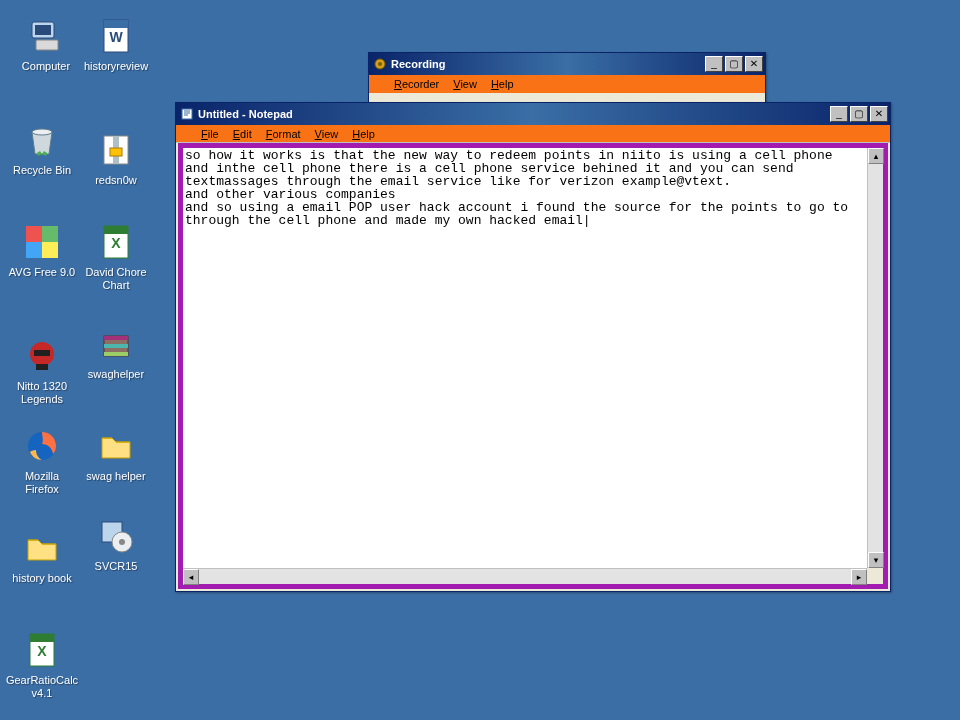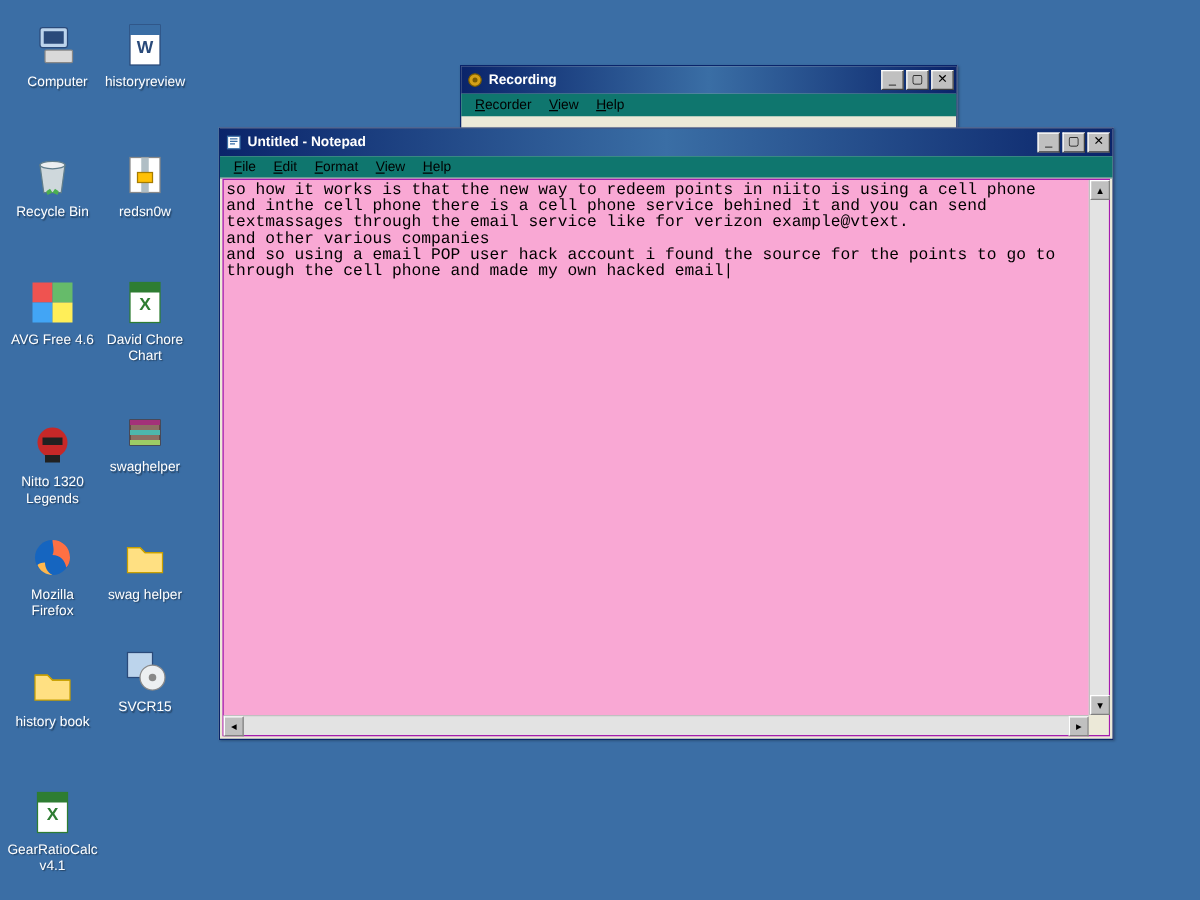--- a/index.html
+++ b/index.html
@@ -75,47 +75,47 @@
     border-right-color:#404040;
     border-bottom-color:#404040;
     font-size:10px;
     line-height:12px;
     padding:0;
     display:flex;align-items:center;justify-content:center;
     font-family: Tahoma, sans-serif;
   }
   .menubar {
     height: 18px;
-    background:#0f766e;
+    background:#f97316;
     border-bottom:1px solid #c0c0c0;
     display:flex;
     align-items:center;
-    padding:0 4px;
+    padding:0 18px;
     gap:0;
   }
   .menubar span {
     padding:1px 7px;
     cursor:pointer;
   }
   
   #recording {
     left: 368px; top: 52px; width: 398px; height: 56px;
   }
   #recording .menubar{border-bottom:none;}
   
   #notepad {
     left: 148px; top: 102px; width: 716px; height: 490px; margin-left: 27px;
   }
   #notepad .content {
     flex:1;
     margin:0 2px 2px 2px;
     display:flex;
     flex-direction:column;
-    border:1px solid #a21caf;
-    background:#f9a8d4;
+    border:5px solid #a21caf;
+    background:#ffffff;
     position:relative;
   }
   .textarea {
     flex:1;
     font-family: 'Courier New', monospace;
     font-size: 13px;
     line-height: 13px;
     padding:1px 2px;
     white-space: pre-wrap;
     overflow:hidden;
@@ -176,40 +176,40 @@
       <div class="desktop-icon" style="left: 4px; top: 112px;">
         <div class="glyph">
           <svg width="40" height="40" viewBox="0 0 40 40">
             <path d="M10 12h20l-3 22H13z" fill="#cfd8dc" stroke="#607d8b"></path>
             <ellipse cx="20" cy="12" rx="10" ry="3" fill="#eceff1" stroke="#607d8b"></ellipse>
             <path d="M15 33l3-2 2 3-4 2z M25 33l-3-2-2 3 4 2z" fill="#4caf50"></path>
           </svg>
         </div>
         <div class="label">Recycle Bin</div>
       </div>
-      <div class="desktop-icon" style="left: 78px; top: 112px; justify-content: space-between;">
+      <div class="desktop-icon" style="left: 78px; top: 122px; justify-content: space-between;">
         <div class="glyph">
           <svg width="40" height="40" viewBox="0 0 40 40">
             <rect x="8" y="6" width="24" height="28" fill="#fff" stroke="#888"></rect>
             <rect x="17" y="6" width="6" height="28" fill="#b0bec5"></rect>
             <rect x="14" y="18" width="12" height="8" fill="#ffc107" stroke="#a67c00"></rect>
           </svg>
         </div>
         <div class="label">redsn0w</div>
       </div>
       <div class="desktop-icon" style="left: 4px; top: 214px;">
         <div class="glyph">
           <svg width="40" height="40" viewBox="0 0 40 40">
             <rect x="4" y="4" width="16" height="16" fill="#ef5350"></rect>
             <rect x="20" y="4" width="16" height="16" fill="#66bb6a"></rect>
             <rect x="4" y="20" width="16" height="16" fill="#42a5f5"></rect>
             <rect x="20" y="20" width="16" height="16" fill="#ffee58"></rect>
           </svg>
         </div>
-        <div class="label">AVG Free 4.6</div>
+        <div class="label">AVG Free 9.0</div>
       </div>
       <div class="desktop-icon" style="left: 78px; top: 214px;">
         <div class="glyph">
           <svg width="40" height="40" viewBox="0 0 40 40">
             <rect x="8" y="4" width="24" height="32" fill="#fff" stroke="#2e7d32"></rect>
             <rect x="8" y="4" width="24" height="8" fill="#2e7d32"></rect>
             <text x="20" y="26" font-size="14" font-weight="bold" fill="#2e7d32" text-anchor="middle">X</text>
           </svg>
         </div>
         <div class="label">David Chore Chart</div>

